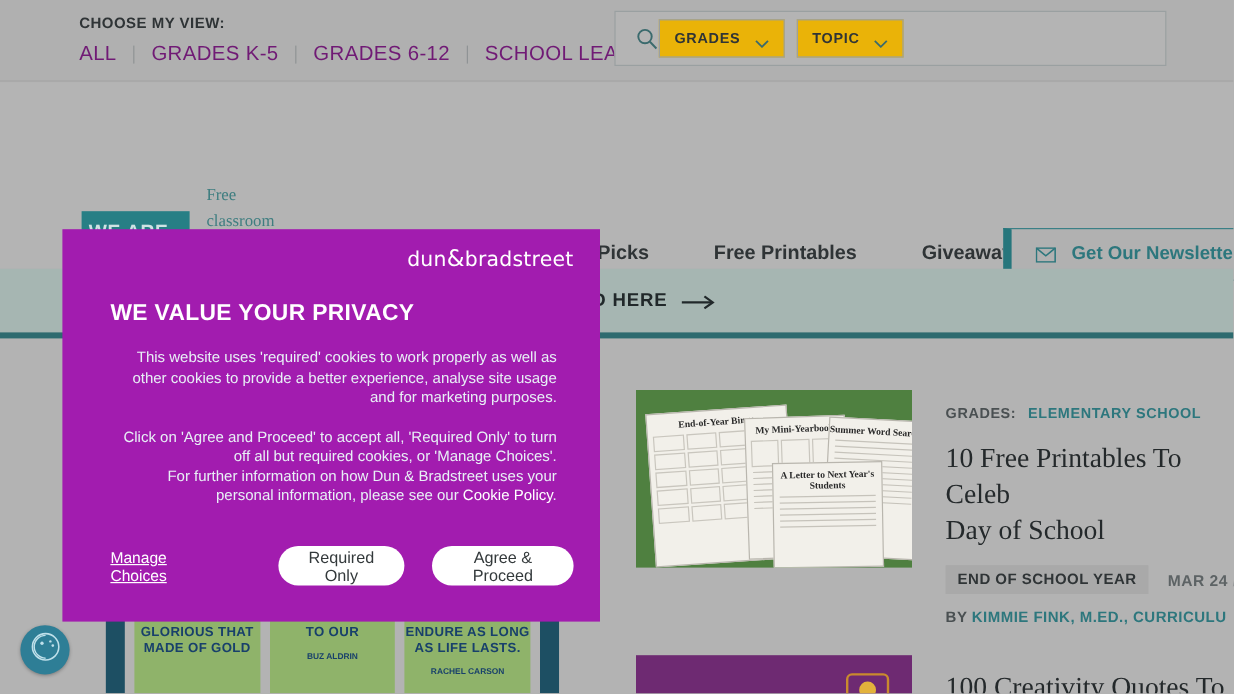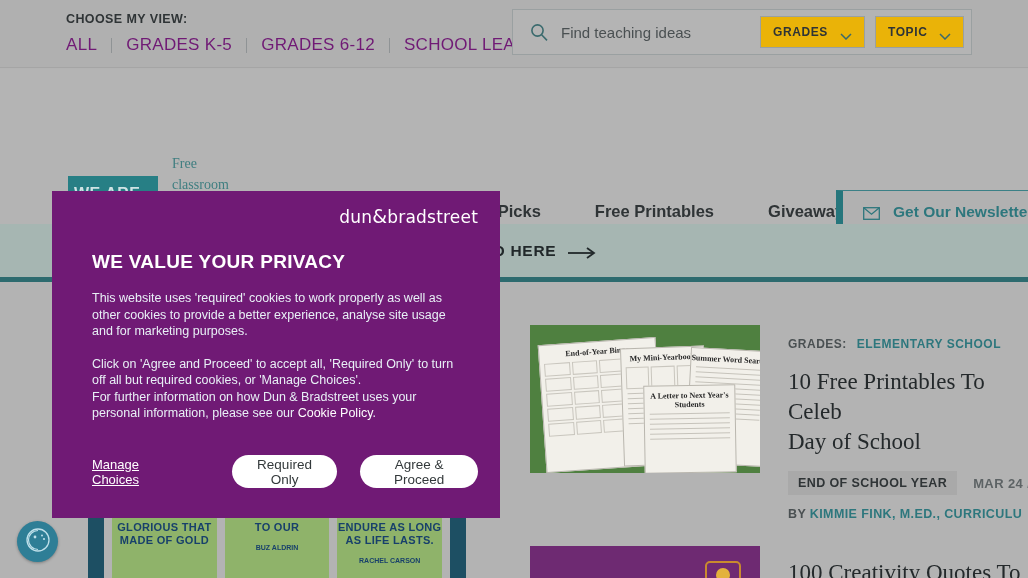--- a/index.html
+++ b/index.html
@@ -149,33 +149,33 @@
   .qcard.dark { background: #1d4f63; flex: 0 0 16px; }
   .qtext {
     font-size: 11px; font-weight: bold; color: #18406b; text-align: center;
     padding: 6px 0 0; line-height: 13px; letter-spacing: .3px;
   }
   .qauthor { font-size: 7px; font-weight: bold; color: #18406b; text-align: center; margin-top: 10px; }
 
   
   #consent {
     position: absolute; left: 52px; top: 191px; width: 448px; height: 327px;
-    background: #701a75; z-index: 40;
+    background: #a21caf; z-index: 40;
   }
   #consent-brand {
     position: absolute; right: 22px; top: 14px;
     font-size: 17px; color: #ffffff; letter-spacing: .2px;
     font-family: "DejaVu Sans", sans-serif;
   }
   #consent-brand .amp { font-size: 19px; }
   #consent-heading {
     position: absolute; left: 40px; top: 60px;
     font-size: 19px; font-weight: bold; color: #ffffff; letter-spacing: .3px;
   }
-  #consent-body { position: absolute; left: 40px; top: 99px; width: 372px; }
+  #consent-body { position: absolute; left: 40px; top: 99px; width: 372px; text-align: right; }
   .consent-p { font-size: 12.5px; line-height: 16.5px; color: #e8f0f6; }
   .consent-p + .consent-p { margin-top: 16px; }
   #cookie-policy-link { color: #ffffff; cursor: pointer; }
   #consent-actions {
     position: absolute; left: 40px; top: 264px; right: 22px;
     display: flex; align-items: center; gap: 23px;
   }
   #manage-choices {
     font-size: 13px; color: #ffffff; text-decoration: underline;
     cursor: pointer; margin-right: 43px;
@@ -213,21 +213,20 @@
       </div>
     </div>
 
     <div id="searchbar">
       <span id="search-icon">
         <svg viewBox="0 0 20 20" width="20" height="20">
           <circle cx="8.5" cy="8.5" r="5.6" fill="none" stroke="#3a6a6d" stroke-width="1.6"></circle>
           <line x1="12.6" y1="12.8" x2="18" y2="18.4" stroke="#3a6a6d" stroke-width="1.6"></line>
         </svg>
       </span>
-      <input id="search-input" type="text" placeholder="Find teaching ideas" style="">
       <div class="filter-pill">
         <span>GRADES</span>
         <span class="chev">
           <svg viewBox="0 0 12 7" width="12" height="7">
               <polyline points="1,1 6,6 11,1" fill="none" stroke="#3a6a6d" stroke-width="1.5"></polyline>
             </svg>
         </span>
       </div>
       <div class="filter-pill">
         <span>TOPIC</span>

